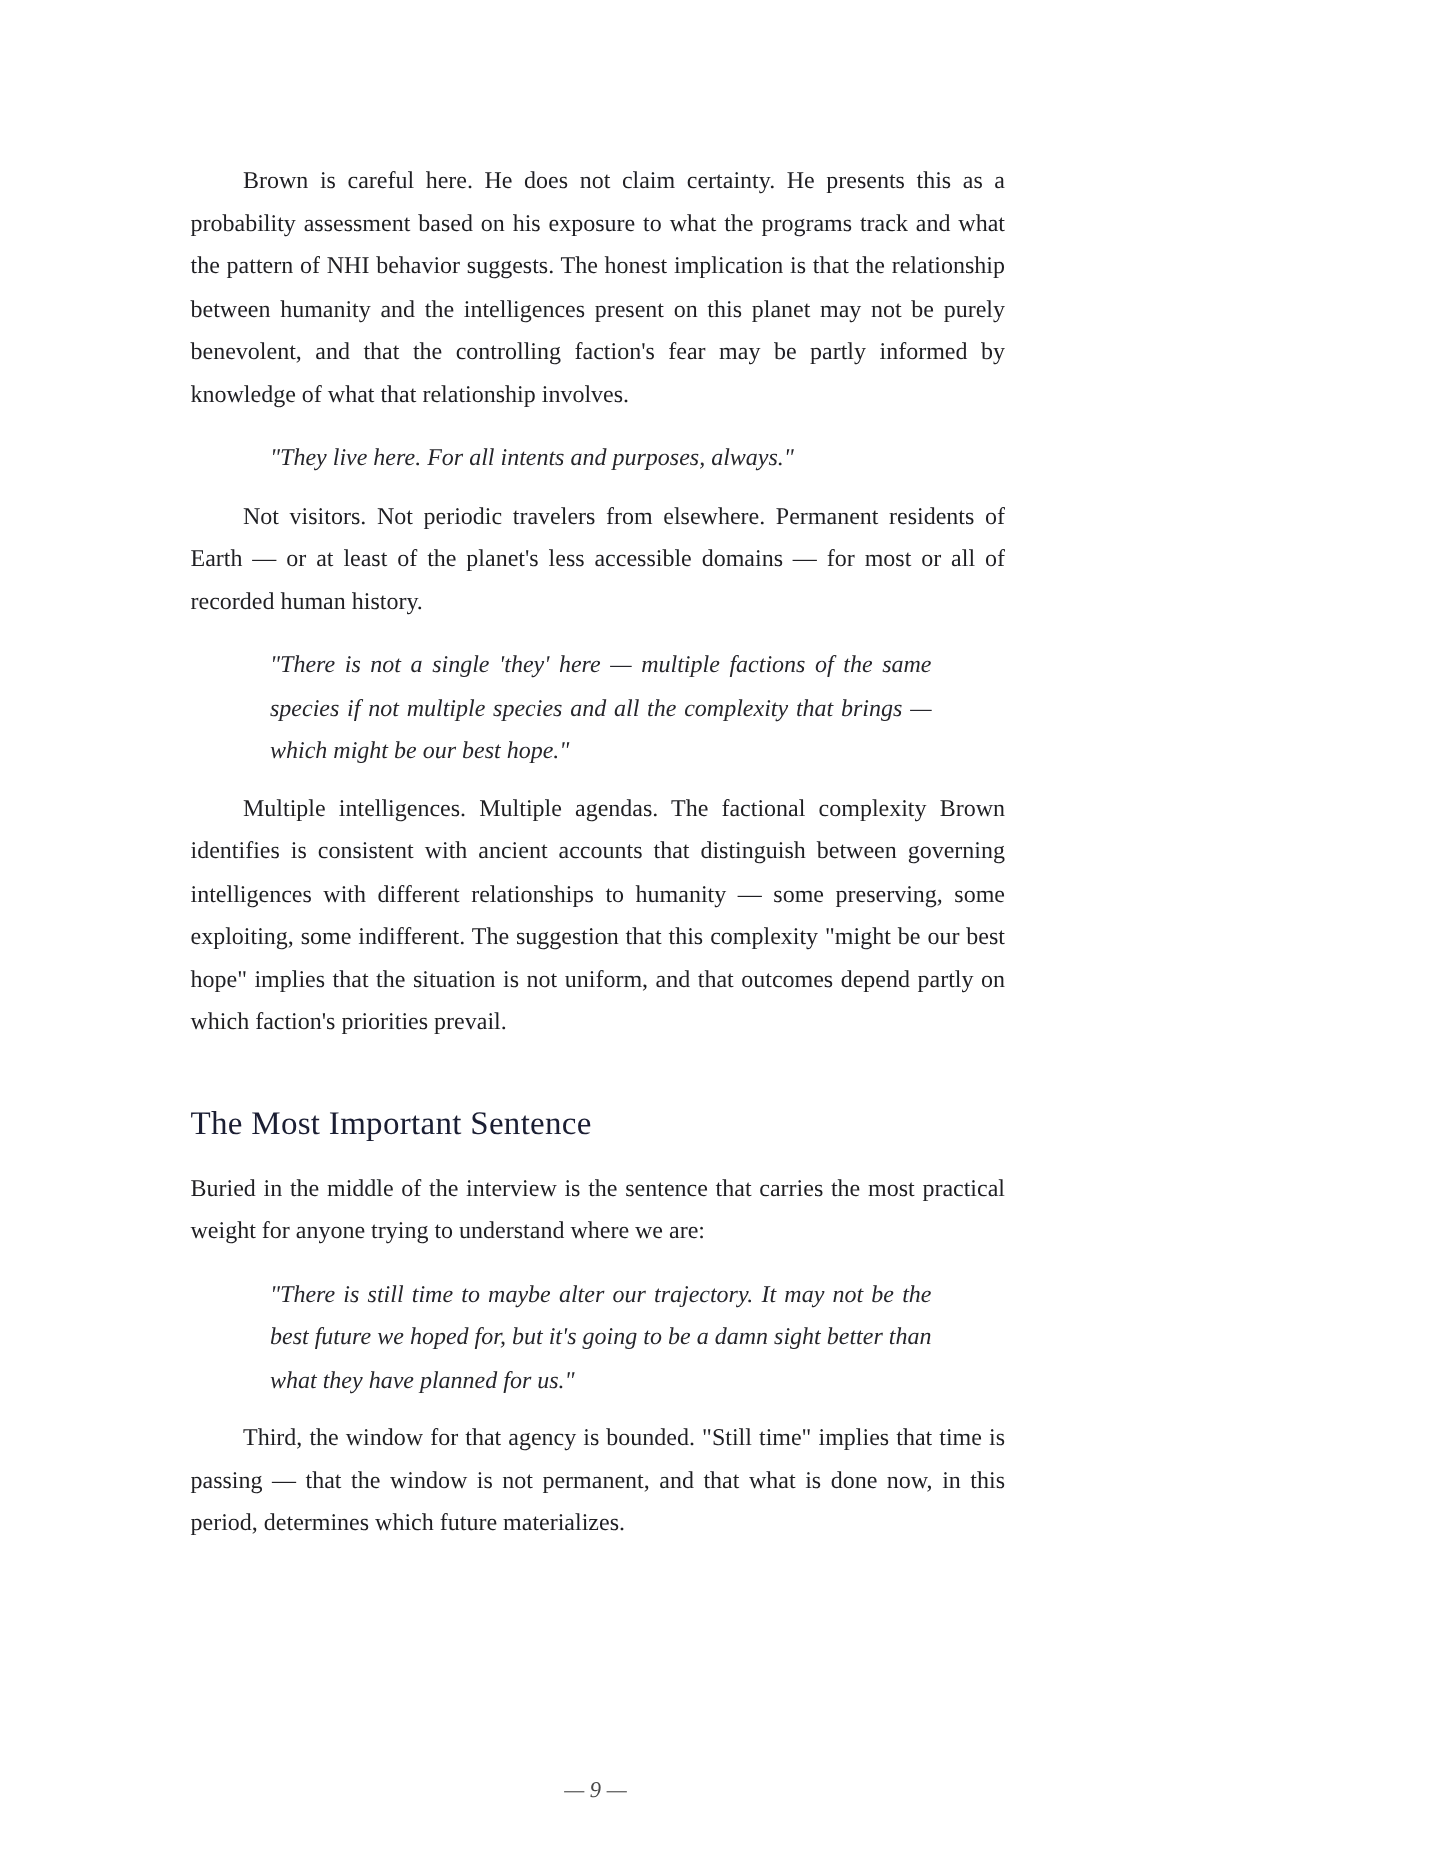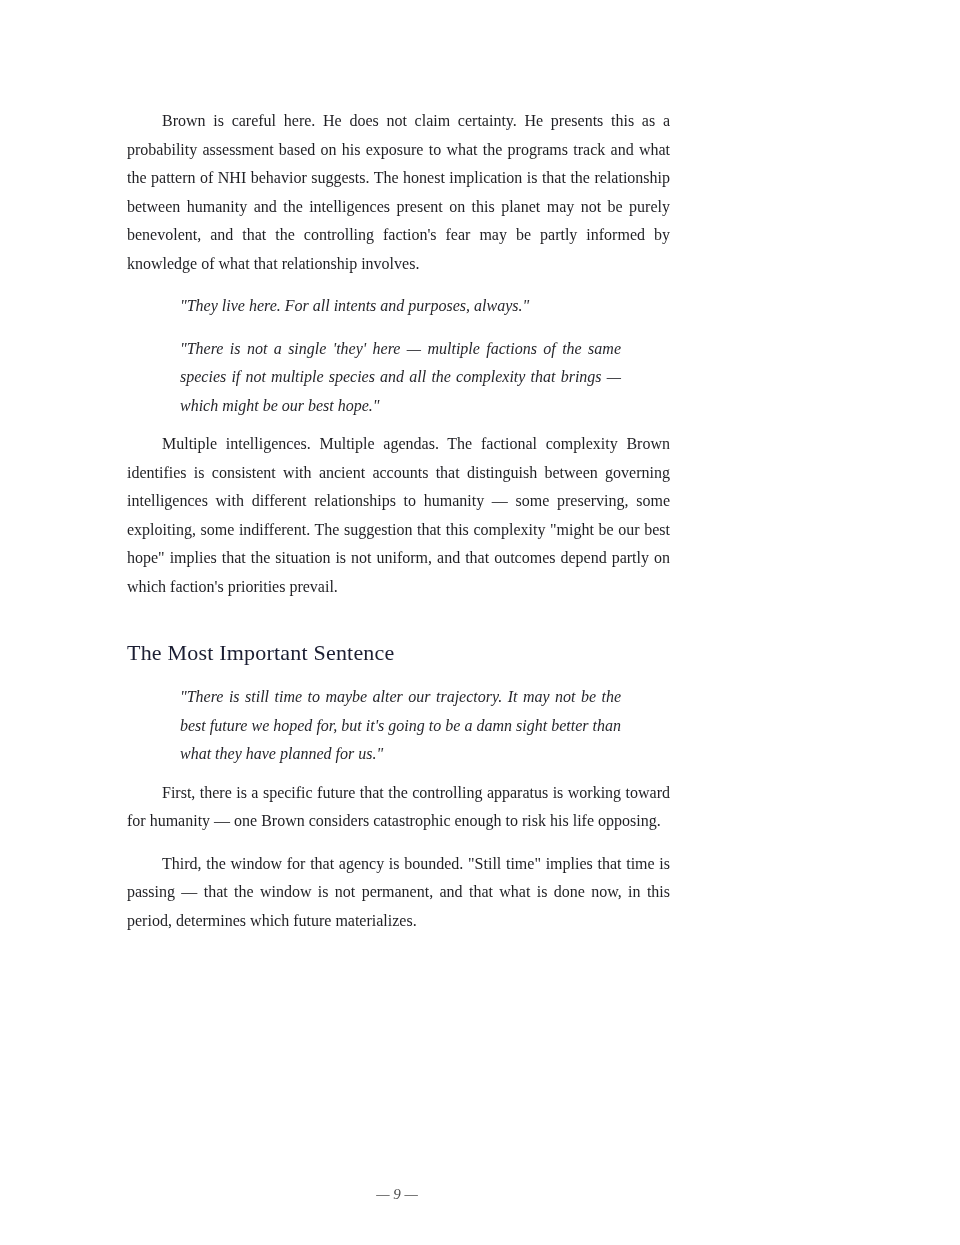--- a/index.html
+++ b/index.html
@@ -62,31 +62,32 @@
 </style>
 </head>
 <body>
 
 <div class="page">
 
   <p class="body-para indent">Brown is careful here. He does not claim certainty. He presents this as a probability assessment based on his exposure to what the programs track and what the pattern of NHI behavior suggests. The honest implication is that the relationship between humanity and the intelligences present on this planet may not be purely benevolent, and that the controlling faction's fear may be partly informed by knowledge of what that relationship involves.</p>
 
   <p class="quote-para">"They live here. For all intents and purposes, always."</p>
 
+  <p class="body-para indent">Not visitors. Not periodic travelers from elsewhere. Permanent residents of Earth — or at least of the planet's less accessible domains — for most or all of recorded human history.</p>
 
   <p class="quote-para">"There is not a single 'they' here — multiple factions of the same species if not multiple species and all the complexity that brings — which might be our best hope."</p>
 
   <p class="body-para indent">Multiple intelligences. Multiple agendas. The factional complexity Brown identifies is consistent with ancient accounts that distinguish between governing intelligences with different relationships to humanity — some preserving, some exploiting, some indifferent. The suggestion that this complexity "might be our best hope" implies that the situation is not uniform, and that outcomes depend partly on which faction's priorities prevail.</p>
 
   <h2 class="section-heading">The Most Important Sentence</h2>
 
+  <p class="body-para">Buried in the middle of the interview is the sentence that carries the most practical weight for anyone trying to understand where we are:</p>
 
   <p class="quote-para">"There is still time to maybe alter our trajectory. It may not be the best future we hoped for, but it's going to be a damn sight better than what they have planned for us."</p>
 
 
-  <p class="body-para indent">First, there is a specific future that the controlling apparatus is working toward for humanity — one Brown considers catastrophic enough to risk his life opposing.</p>
 
 
   <p class="body-para indent">Third, the window for that agency is bounded. "Still time" implies that time is passing — that the window is not permanent, and that what is done now, in this period, determines which future materializes.</p>
 
   <div class="page-footer">— 9 —</div>
 
 </div>
 
 </body></html>

